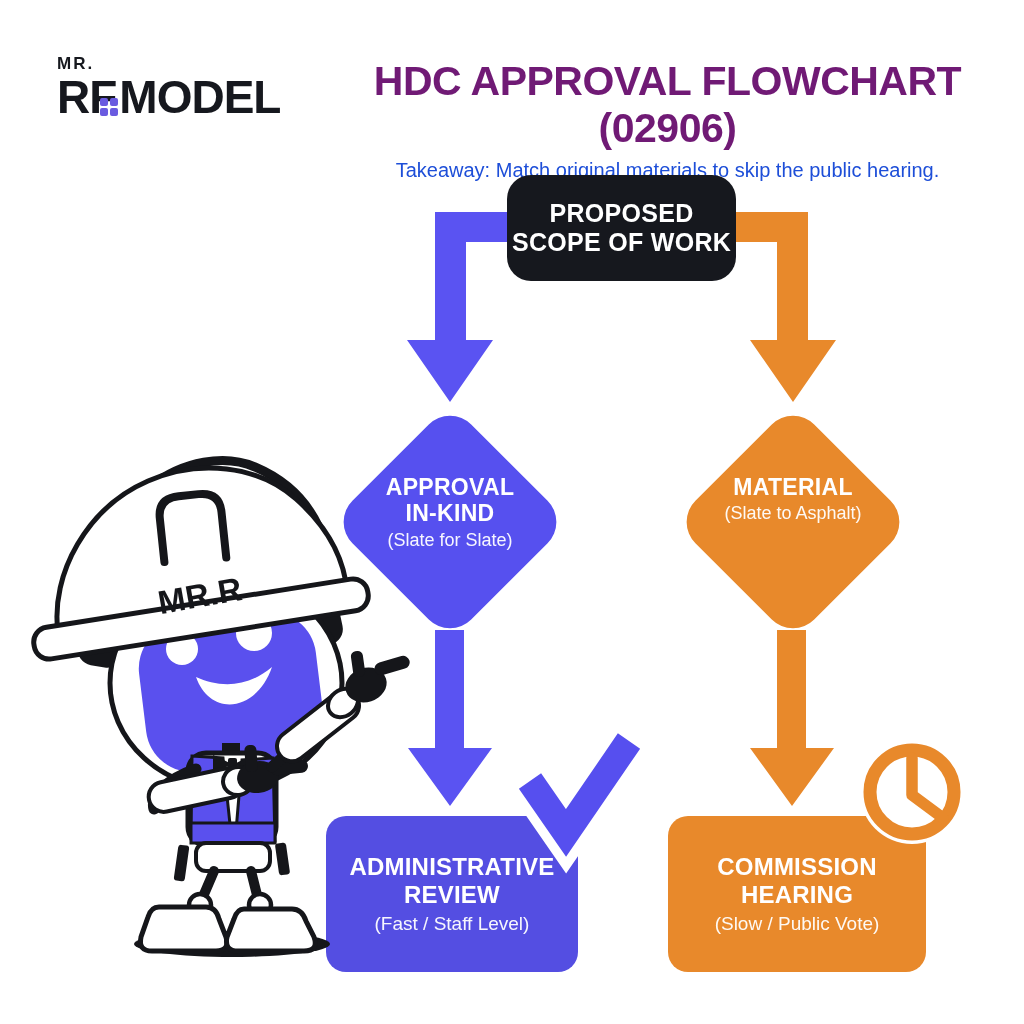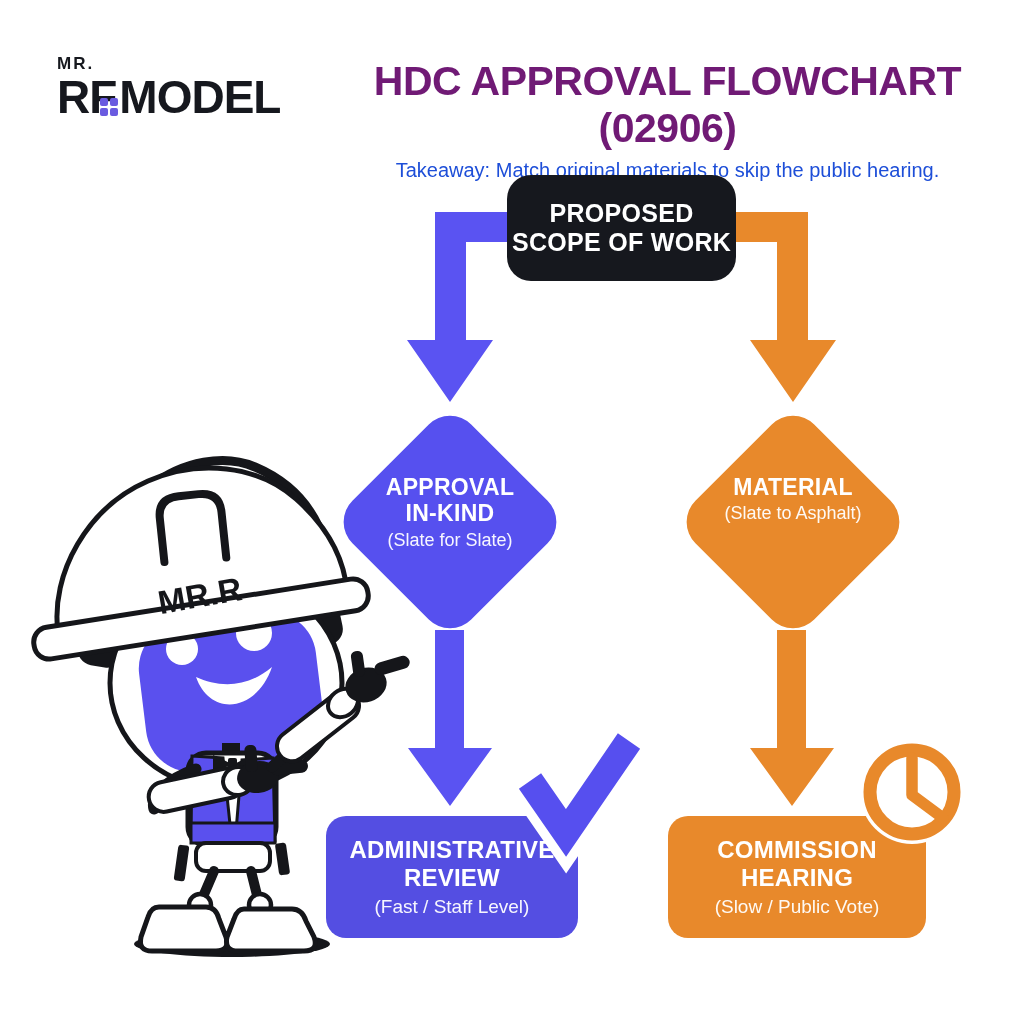--- a/index.html
+++ b/index.html
@@ -27,21 +27,21 @@
              display:flex;flex-direction:column;justify-content:center;}
   .node-root .big{font-size:25px;font-weight:bold;line-height:1.18;letter-spacing:.3px;}
   .diamond{position:absolute;width:168px;height:168px;border-radius:30px;transform:rotate(45deg);}
   .diamond.purple{left:366px;top:438px;background:#5650EF;}
   .diamond.orange{left:709px;top:438px;background:#E8892B;}
   .diamond-text{position:absolute;width:240px;text-align:center;color:#fff;top:474px;}
   .diamond-text.left{left:330px;}
   .diamond-text.right{left:673px;}
   .diamond-text .big{font-size:23px;font-weight:bold;line-height:1.15;letter-spacing:.3px;}
   .diamond-text .note{font-size:18px;margin-top:3px;color:rgba(255,255,255,.95);}
-  .node-result{top:816px;height:122px;border-radius:20px;display:flex;flex-direction:column;justify-content:center;}
+  .node-result{top:816px;height:156px;border-radius:20px;display:flex;flex-direction:column;justify-content:center;}
   .node-result.purple{left:326px;width:252px;background:#544EE2;}
   .node-result.orange{left:668px;width:258px;background:#E8892B;}
   .node-result .big{font-size:24px;font-weight:bold;line-height:1.17;letter-spacing:.2px;}
   .node-result .note{font-size:19px;margin-top:4px;color:rgba(255,255,255,.95);}
 </style>
 </head>
 <body>
 
 <div class="canvas">
 

